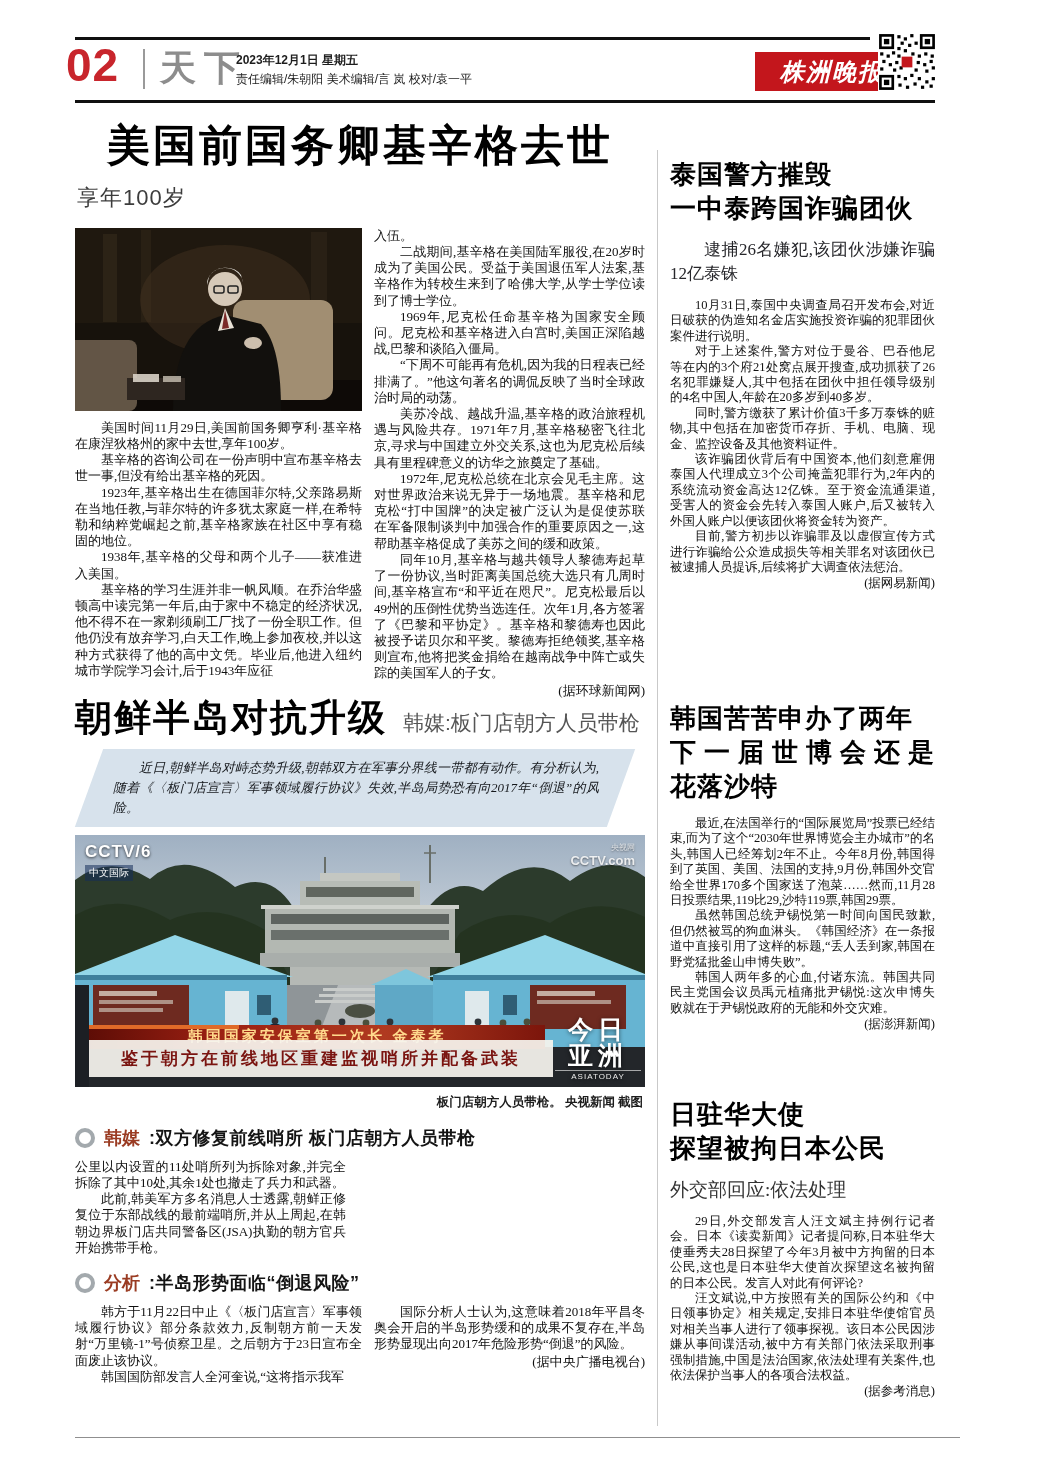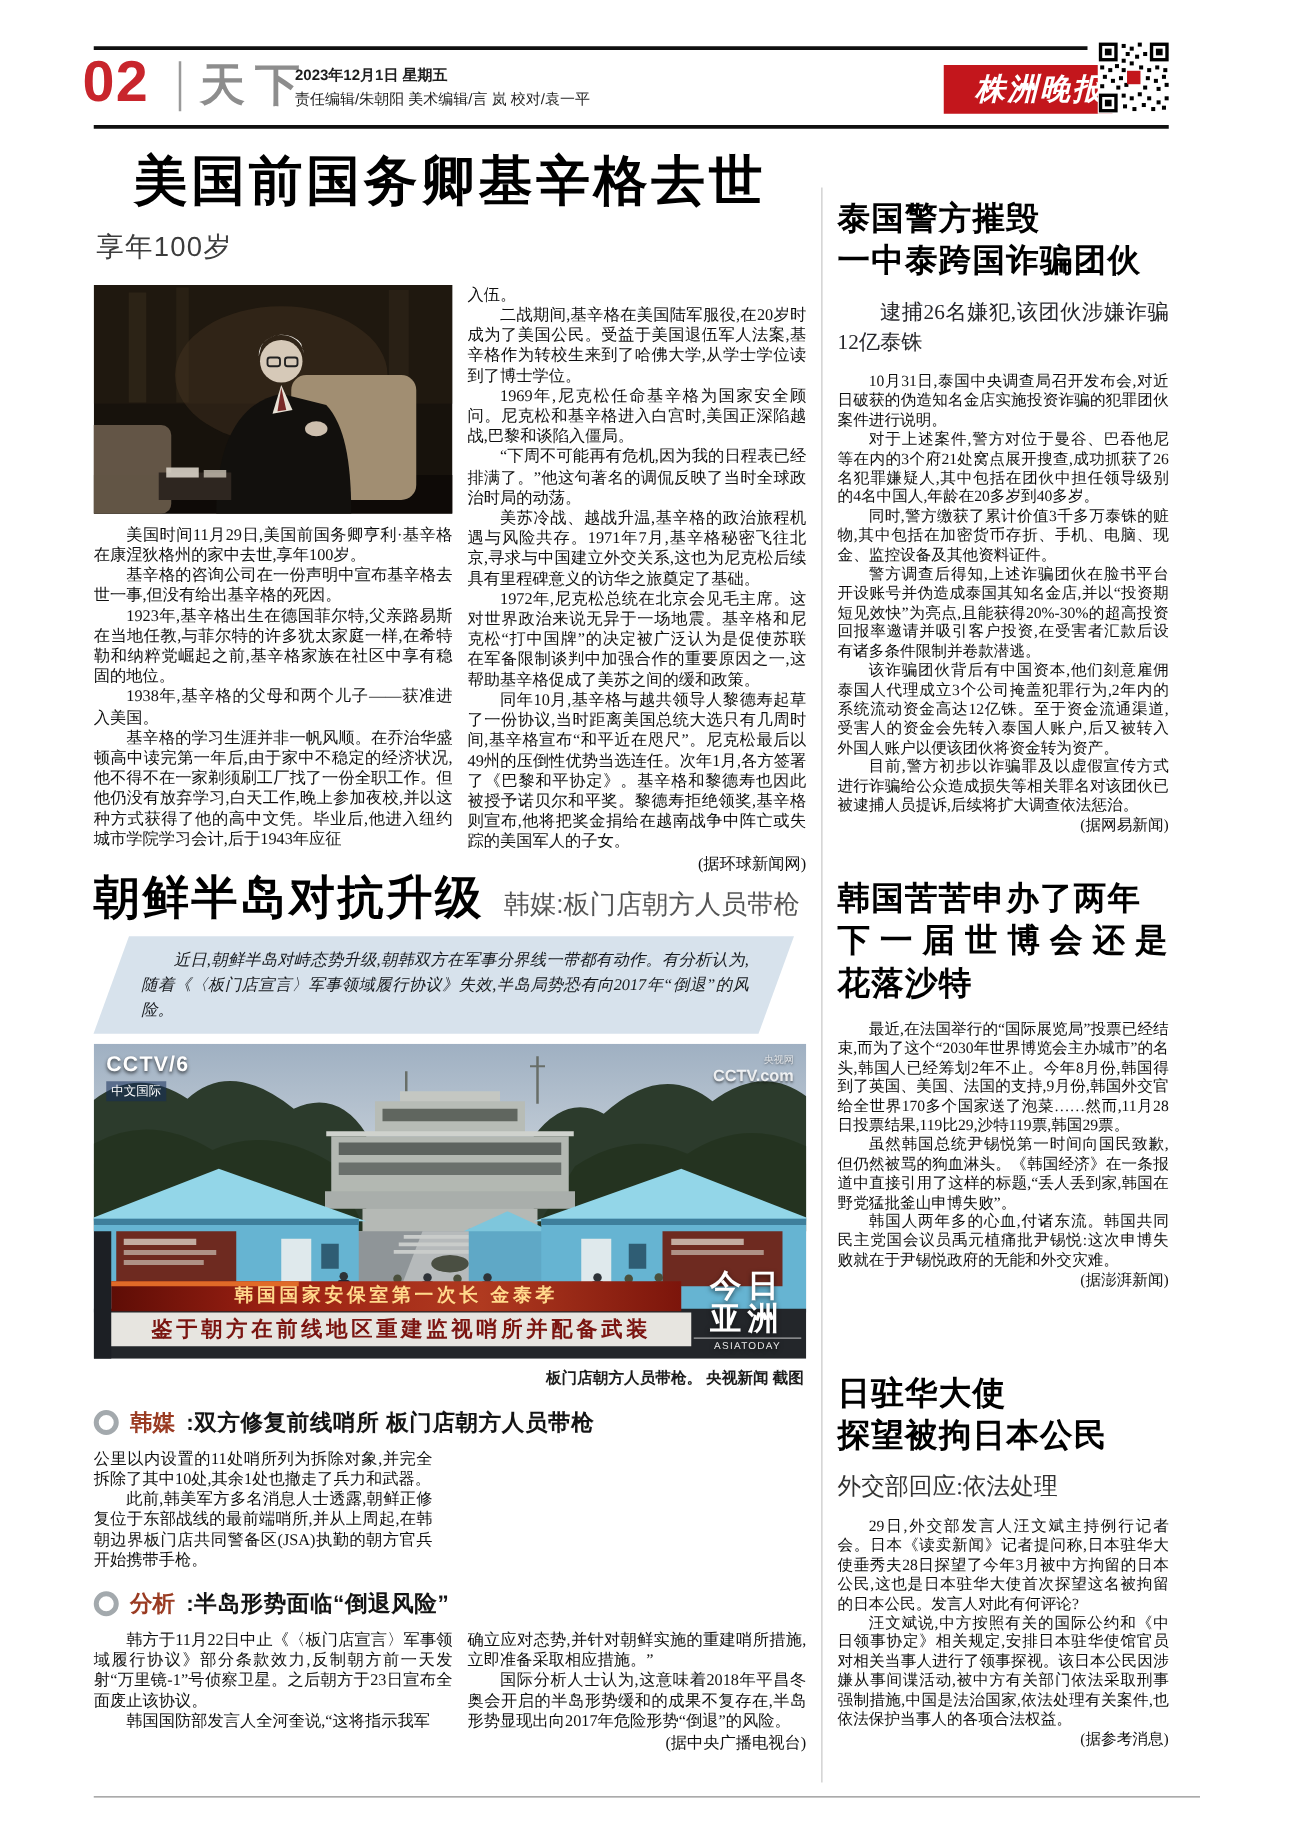--- a/index.html
+++ b/index.html
@@ -42,21 +42,21 @@
   .cctv-logo{position:absolute;left:10px;top:7px;color:#fff;line-height:1;}
   .cctv-main{font:700 17px "Liberation Sans",sans-serif;letter-spacing:1px;text-shadow:0 1px 3px rgba(0,0,0,.7);}
   .cctv-sub{display:inline-block;margin-top:3px;padding:1px 4px;background:rgba(22,45,90,.55);font:10px "Liberation Sans",sans-serif;}
   .watermark{position:absolute;right:10px;top:7px;color:rgba(255,255,255,.85);font:700 13px "Liberation Sans",sans-serif;text-shadow:0 1px 2px rgba(0,0,0,.5);}
   .watermark small{display:block;font-size:8px;font-weight:400;text-align:right;color:rgba(255,255,255,.75);}
   .banner1{position:absolute;left:14px;right:100px;bottom:38px;height:24px;
            background:linear-gradient(90deg,#5e0d06,#9b2012 28%,#b03a20 65%,#7c150b);
            display:flex;align-items:center;justify-content:center;
            color:#ffd98c;font:700 15px "Liberation Serif",serif;letter-spacing:3px;}
   .banner1::before{content:"";position:absolute;left:0;top:0;width:150px;height:4px;background:#e06a28;}
-  .banner2{position:absolute;left:14px;right:92px;bottom:10px;height:27px;background:rgba(246,244,238,.93);
+  .banner2{position:absolute;left:14px;right:92px;bottom:10px;height:37px;background:rgba(246,244,238,.93);
            display:flex;align-items:center;justify-content:center;
            color:#7a1410;font:700 17px "Liberation Serif",serif;letter-spacing:3px;margin-top:12px;}
   .asia-logo{position:absolute;right:4px;bottom:6px;width:86px;text-align:center;color:#fff;
              font-family:"Liberation Sans",sans-serif;text-shadow:0 1px 4px rgba(0,0,0,.6);}
   .asia-cn{font-size:25px;font-weight:700;line-height:26px;letter-spacing:5px;}
   .asia-en{font-size:8px;letter-spacing:1px;color:#ececec;border-top:1px solid rgba(255,255,255,.6);margin-top:2px;padding-top:1px;}
   .image-caption{margin:7px 2px 0 0;font:700 12.5px/17px "Liberation Serif",serif;color:#1c1c1c;text-align:right;}
   .sec-header{display:flex;align-items:center;gap:9px;margin:15px 0 0 0;font:700 18px/24px "Liberation Sans","DejaVu Sans",sans-serif;}
   .ring{flex:0 0 auto;width:12px;height:12px;border:4px solid #a3a9ad;border-radius:50%;background:#fff;}
   .sec-tag{color:#9a3b22;}
@@ -330,40 +330,38 @@
       <span class="ring"></span>
       <span class="sec-tag">分析</span>
         <span class="sec-title">:半岛形势面临“倒退风险”</span>
     </div>
     <div class="sec-cols">
       <div class="colL">
         <p class="body-p">韩方于11月22日中止《〈板门店宣言〉军事领域履行协议》部分条款效力,反制朝方前一天发射“万里镜-1”号侦察卫星。之后朝方于23日宣布全面废止该协议。</p>
         <p class="body-p">韩国国防部发言人全河奎说,“这将指示我军</p>
       </div>
       <div class="colR">
-        <p class="body-p noindent">确立应对态势,并针对朝鲜实施的重建哨所措施,立即准备采取相应措施。”</p>
         <p class="body-p">国际分析人士认为,这意味着2018年平昌冬奥会开启的半岛形势缓和的成果不复存在,半岛形势显现出向2017年危险形势“倒退”的风险。</p>
         <p class="attribution">(据中央广播电视台)</p>
       </div>
     </div>
   </div>
 
   <div class="v-divider"></div>
 
   <div class="sb sb-a">
     <h3 class="sb-headline">
       <span class="hl">泰国警方摧毁</span>
       <span class="hl">一中泰跨国诈骗团伙</span>
     </h3>
     <p class="sb-subhead">逮捕26名嫌犯,该团伙涉嫌诈骗12亿泰铢</p>
     <div class="sb-body">
       <p class="body-p">10月31日,泰国中央调查局召开发布会,对近日破获的伪造知名金店实施投资诈骗的犯罪团伙案件进行说明。</p>
       <p class="body-p">对于上述案件,警方对位于曼谷、巴吞他尼等在内的3个府21处窝点展开搜查,成功抓获了26名犯罪嫌疑人,其中包括在团伙中担任领导级别的4名中国人,年龄在20多岁到40多岁。</p>
       <p class="body-p">同时,警方缴获了累计价值3千多万泰铢的赃物,其中包括在加密货币存折、手机、电脑、现金、监控设备及其他资料证件。</p>
-      <p class="body-p">警方调查后得知,上述诈骗团伙在脸书平台开设账号并伪造成泰国其知名金店,并以“投资期短见效快”为亮点,且能获得20%-30%的超高投资回报率邀请并吸引客户投资,在受害者汇款后设有诸多条件限制并卷款潜逃。</p>
       <p class="body-p">该诈骗团伙背后有中国资本,他们刻意雇佣泰国人代理成立3个公司掩盖犯罪行为,2年内的系统流动资金高达12亿铢。至于资金流通渠道,受害人的资金会先转入泰国人账户,后又被转入外国人账户以便该团伙将资金转为资产。</p>
       <p class="body-p">目前,警方初步以诈骗罪及以虚假宣传方式进行诈骗给公众造成损失等相关罪名对该团伙已被逮捕人员提诉,后续将扩大调查依法惩治。</p>
       <p class="attribution">(据网易新闻)</p>
     </div>
   </div>
 
   <div class="sb sb-b">
     <h3 class="sb-headline">
       <span class="hl">韩国苦苦申办了两年</span>
       <span class="hl spread">下一届世博会还是</span>

